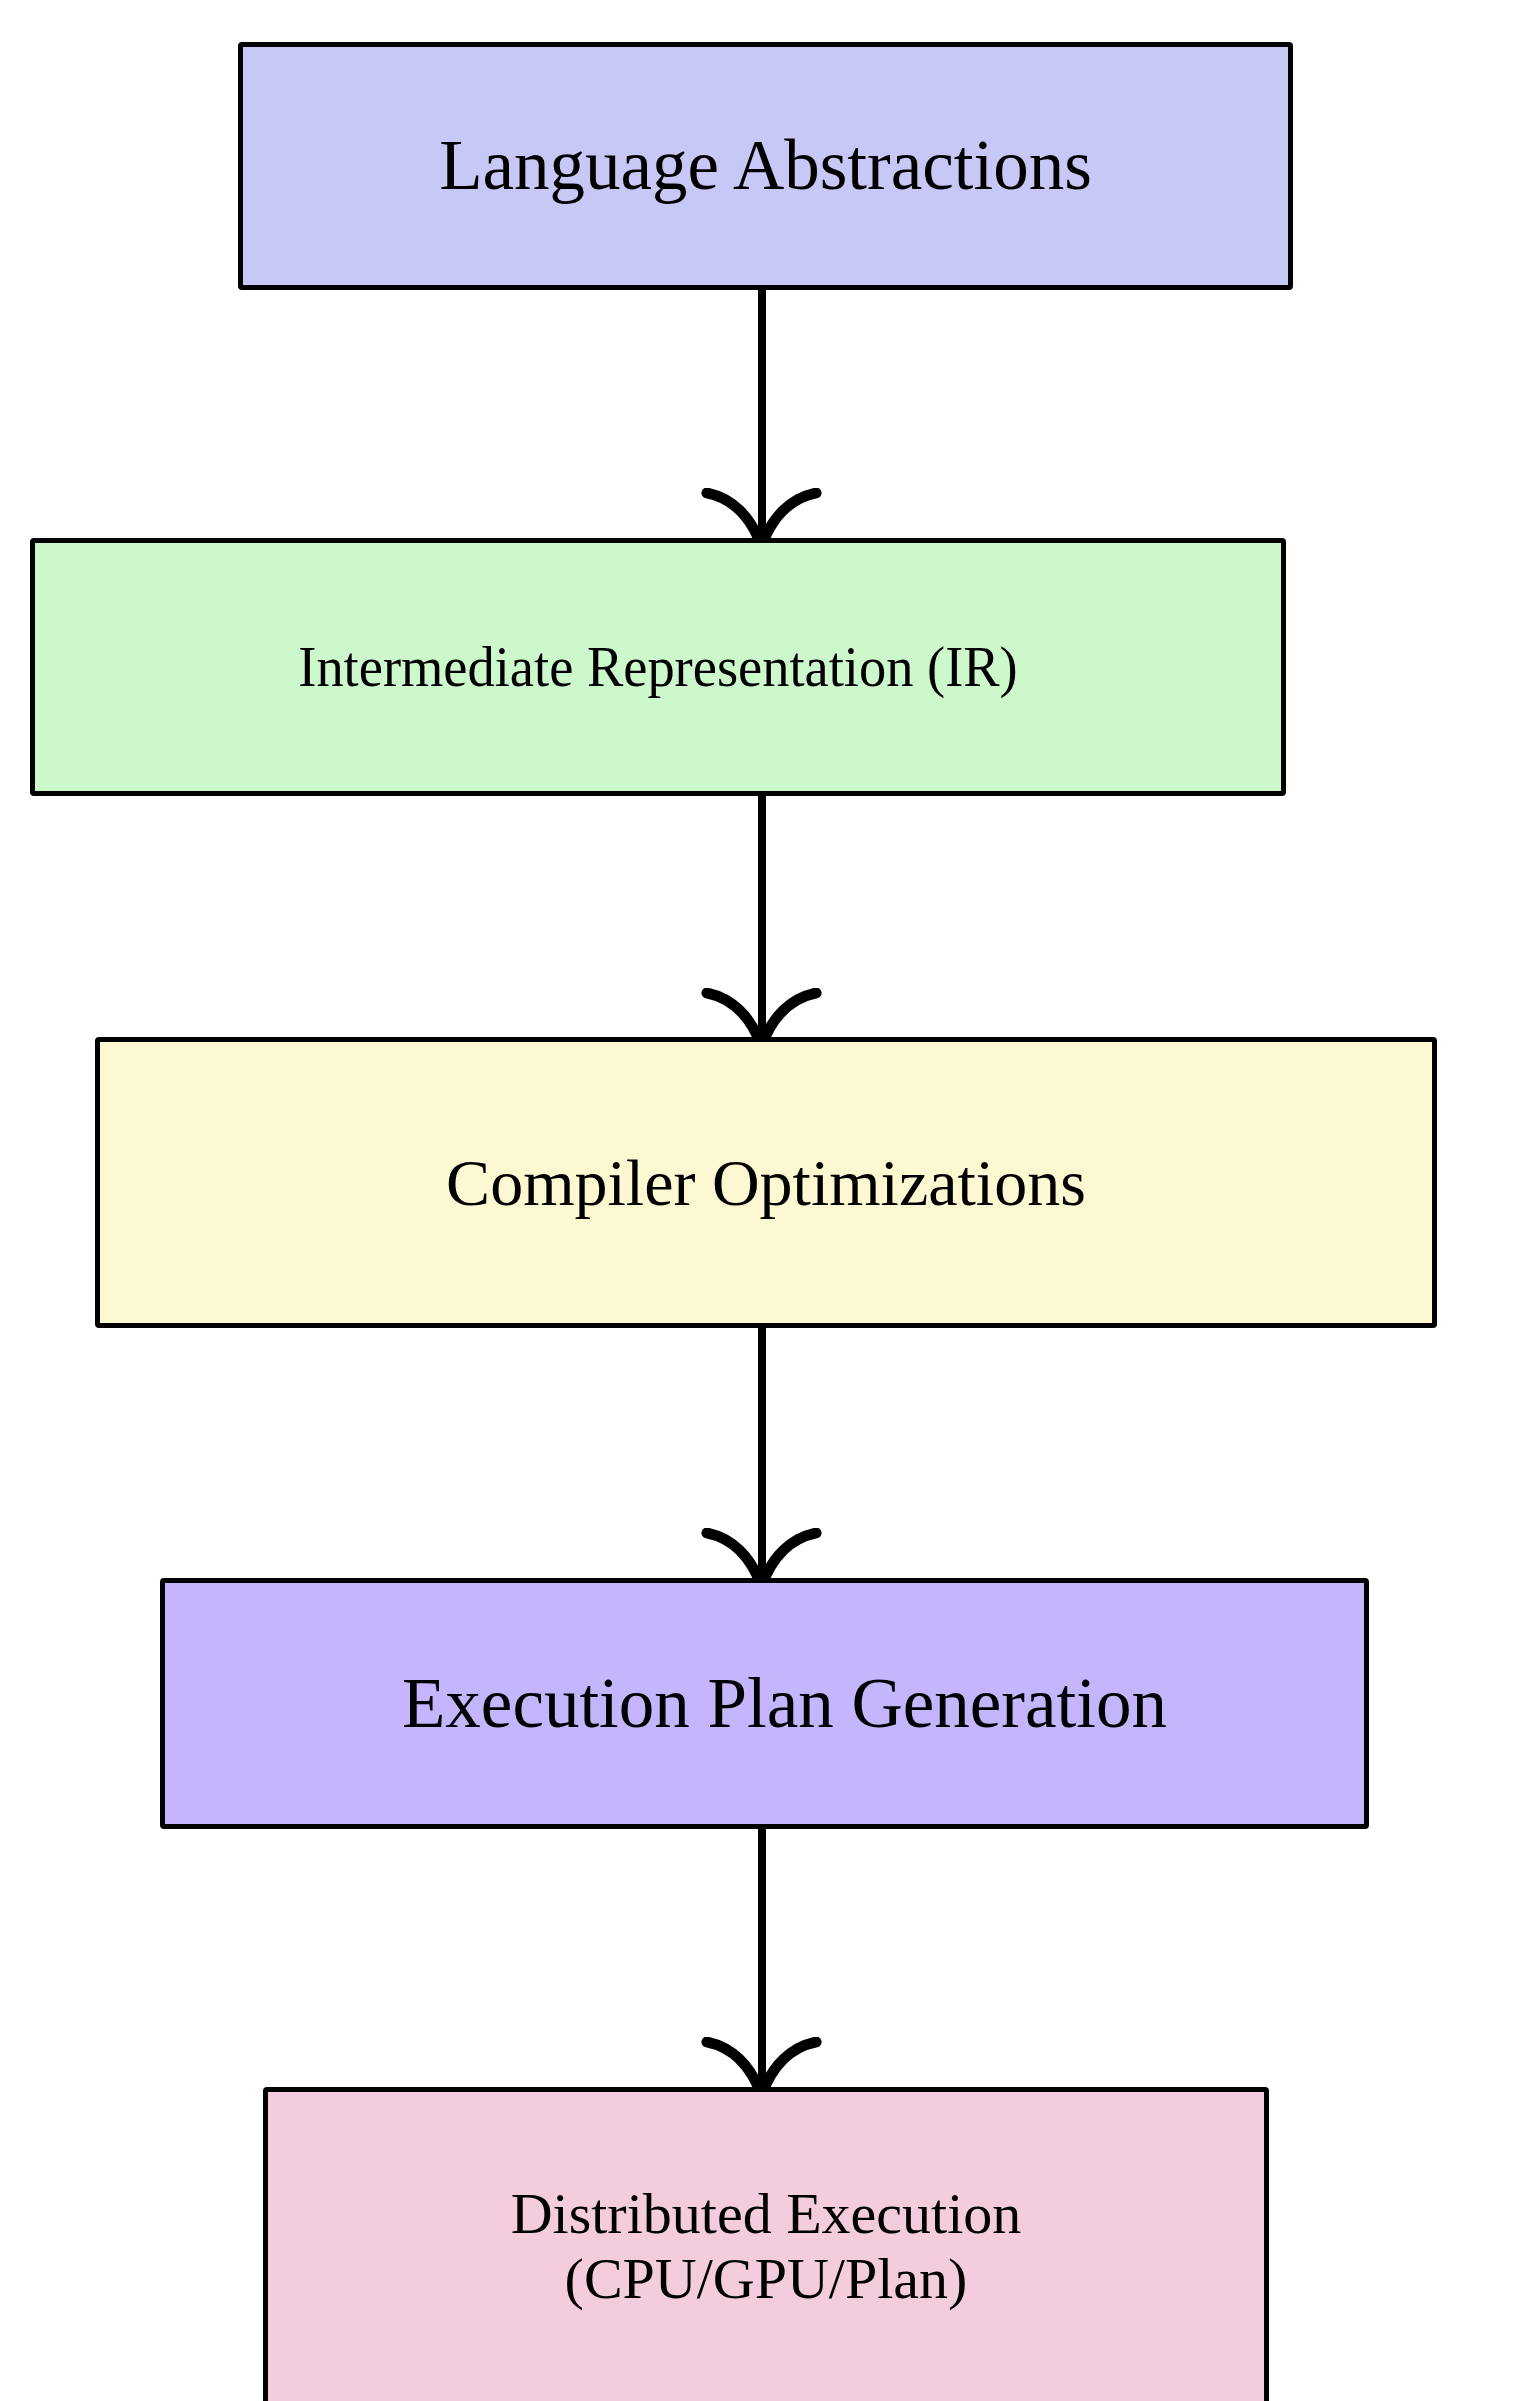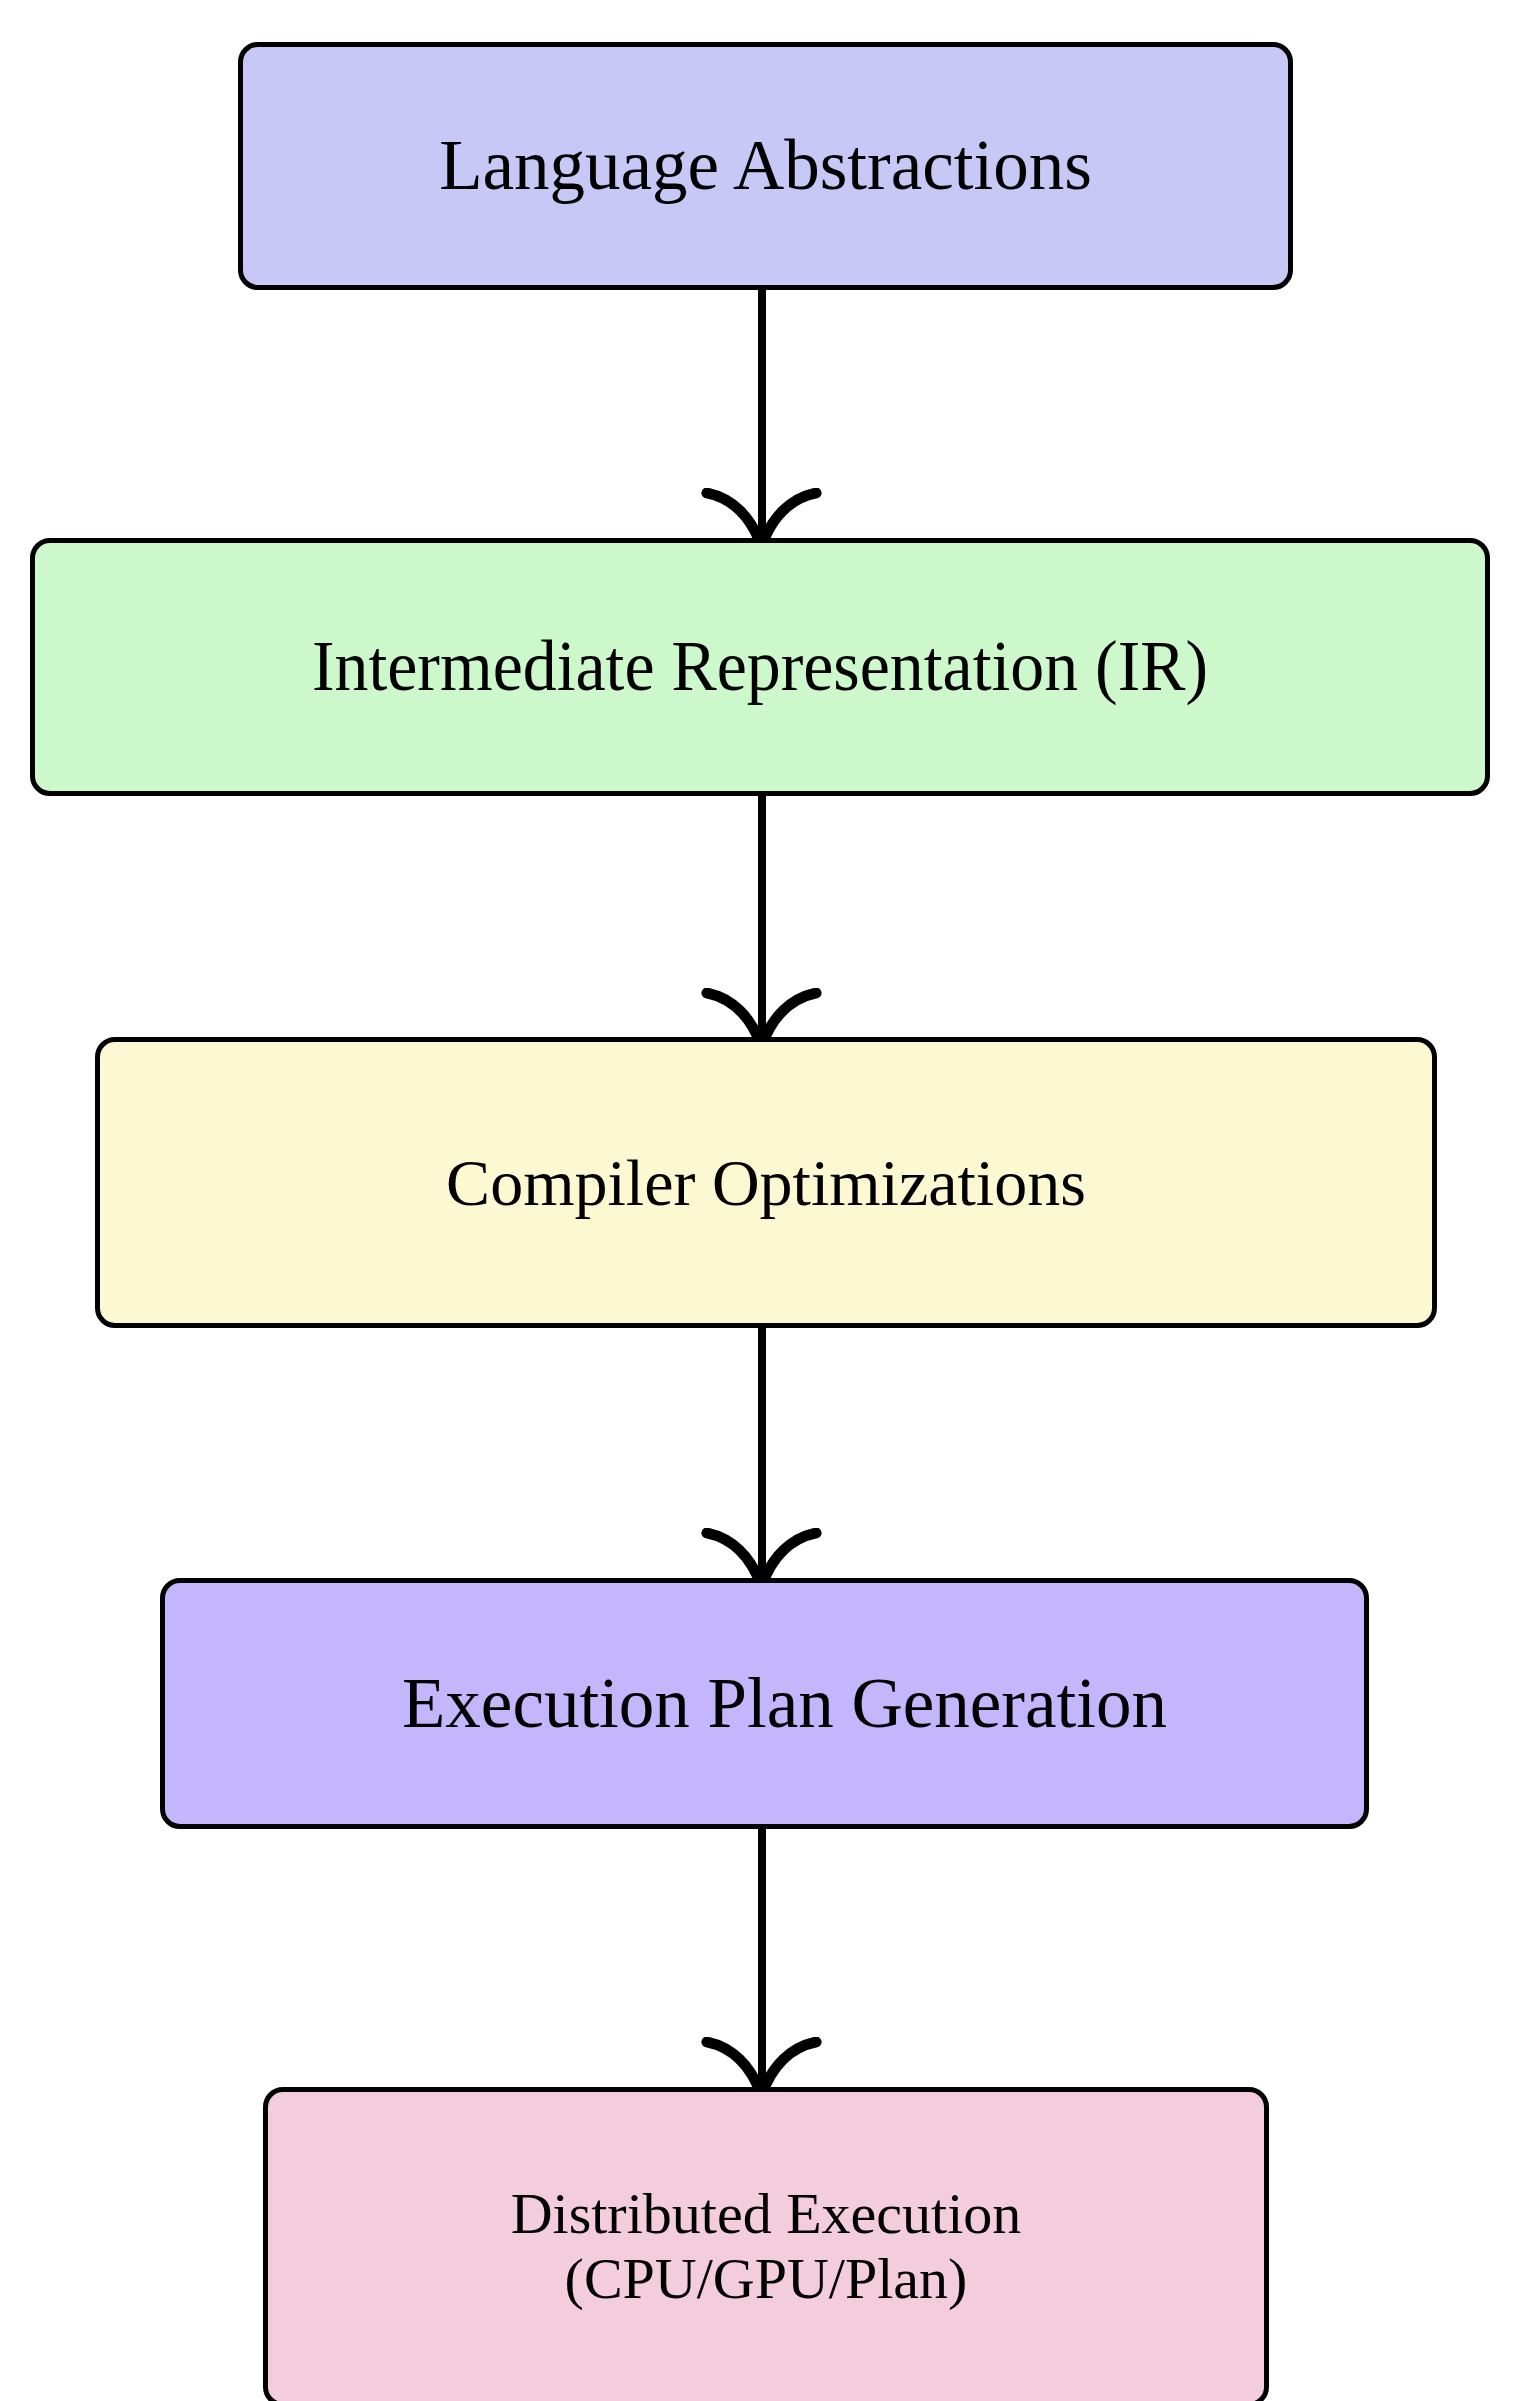--- a/index.html
+++ b/index.html
@@ -19,21 +19,21 @@
     position: relative;
     width: 1528px;
     height: 2401px;
     background: #ffffff;
   }
 
   .flow-node {
     position: absolute;
     box-sizing: border-box;
     border: 5.8px solid #000000;
-    border-radius: 20px;
+    border-radius: 4px;
     display: flex;
     flex-direction: column;
     align-items: center;
     justify-content: center;
     text-align: center;
     color: #000000;
     font-family: "Liberation Serif", "DejaVu Serif", serif;
     line-height: 1.12;
     white-space: nowrap;
     overflow: hidden;
@@ -51,23 +51,23 @@
     top: 42px;
     width: 1055px;
     height: 248px;
     font-size: 71px;
   }
 
   
   #node-intermediate-representation {
     left: 30px;
     top: 538px;
-    width: 1460px;
+    width: 1256px;
     height: 258px;
-    font-size: 71px;
+    font-size: 57px;
   }
   #node-intermediate-representation .node-line {
     transform: scaleX(0.955);
   }
 
   
   #node-compiler-optimizations {
     left: 95px;
     top: 1037px;
     width: 1342px;

